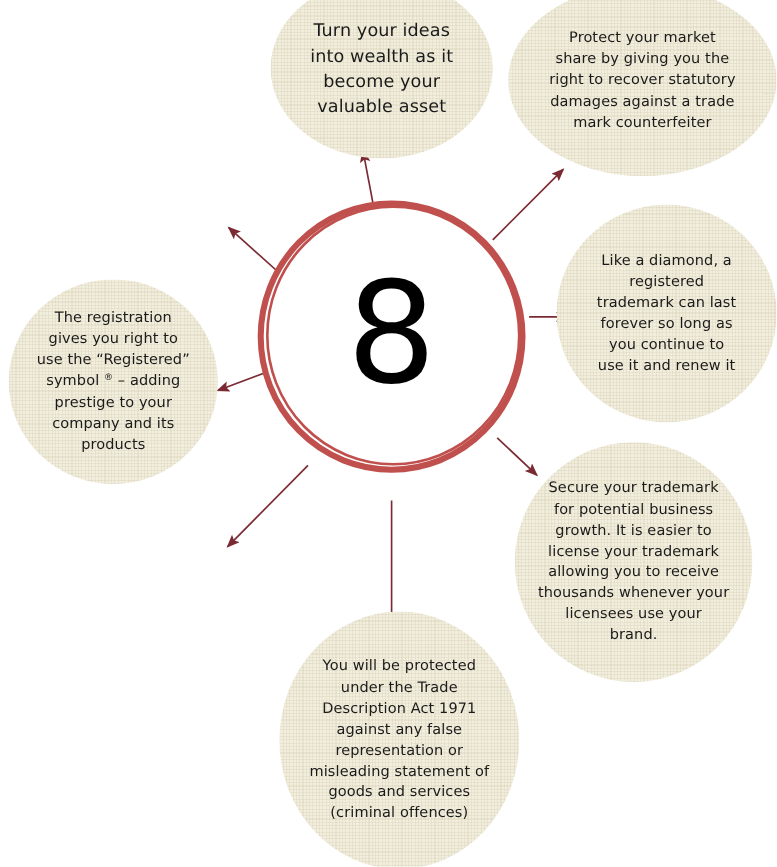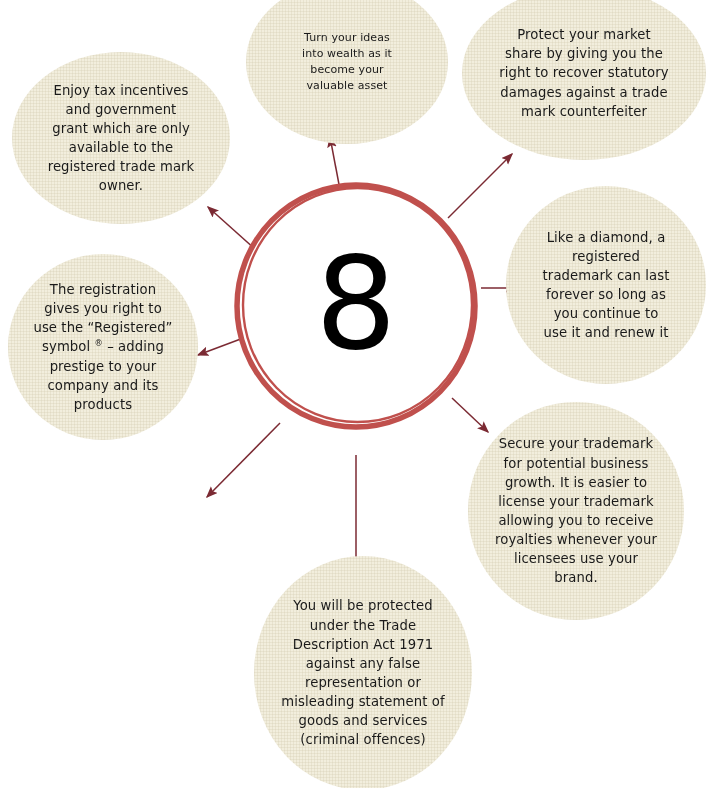--- a/index.html
+++ b/index.html
@@ -48,21 +48,21 @@
     color: #1a1a1a;
     font-family: "DejaVu Sans", sans-serif;
     font-size: 13.2px;
     line-height: 1.45;
     letter-spacing: 0.1px;
     white-space: pre-line;
   }
 
   
   #b-top        { left: 246px; top: -20px;  width: 202px; height: 164px; }
-  #b-top .btext { font-size: 11px; }
+  #b-top .btext { font-size: 16px; }
   #b-topright   { left: 462px; top: -14px;  width: 244px; height: 174px; }
   #b-topleft    { left: 12px;  top: 52px;   width: 218px; height: 172px; }
   #b-right      { left: 506px; top: 186px;  width: 200px; height: 198px; }
   #b-left       { left: 8px;   top: 254px;  width: 190px; height: 186px; }
   #b-bottomright{ left: 468px; top: 402px;  width: 216px; height: 218px; }
   #b-bottomleft { left: 18px;  top: 462px;  width: 212px; height: 212px; }
   #b-bottom     { left: 254px; top: 556px;  width: 218px; height: 234px; }
 
   
   #center-circle {
@@ -153,28 +153,20 @@
   </div>
 
   <div class="bubble" id="b-topright">
     <span class="btext">Protect your market
 share by giving you the
 right to recover statutory
 damages against a trade
 mark counterfeiter</span>
   </div>
 
-  <div class="bubble" id="b-topleft">
-    <span class="btext">Enjoy tax incentives
-and government
-grant which are only
-available to the
-registered trade mark
-owner.</span>
-  </div>
 
   <div class="bubble" id="b-right">
     <span class="btext">Like a diamond, a
 registered
 trademark can last
 forever so long as
 you continue to
 use it and renew it</span>
   </div>
 
@@ -187,21 +179,21 @@
 company and its
 products</span></span>
   </div>
 
   <div class="bubble" id="b-bottomright">
     <span class="btext">Secure your trademark
 for potential business
 growth.  It is easier to
 license your trademark
 allowing you to receive
-royalties whenever your
+thousands whenever your
 licensees use your
 brand.</span>
   </div>
 
 
   <div class="bubble" id="b-bottom">
     <span class="btext">You will be protected
 under the Trade
 Description Act 1971
 against any false

